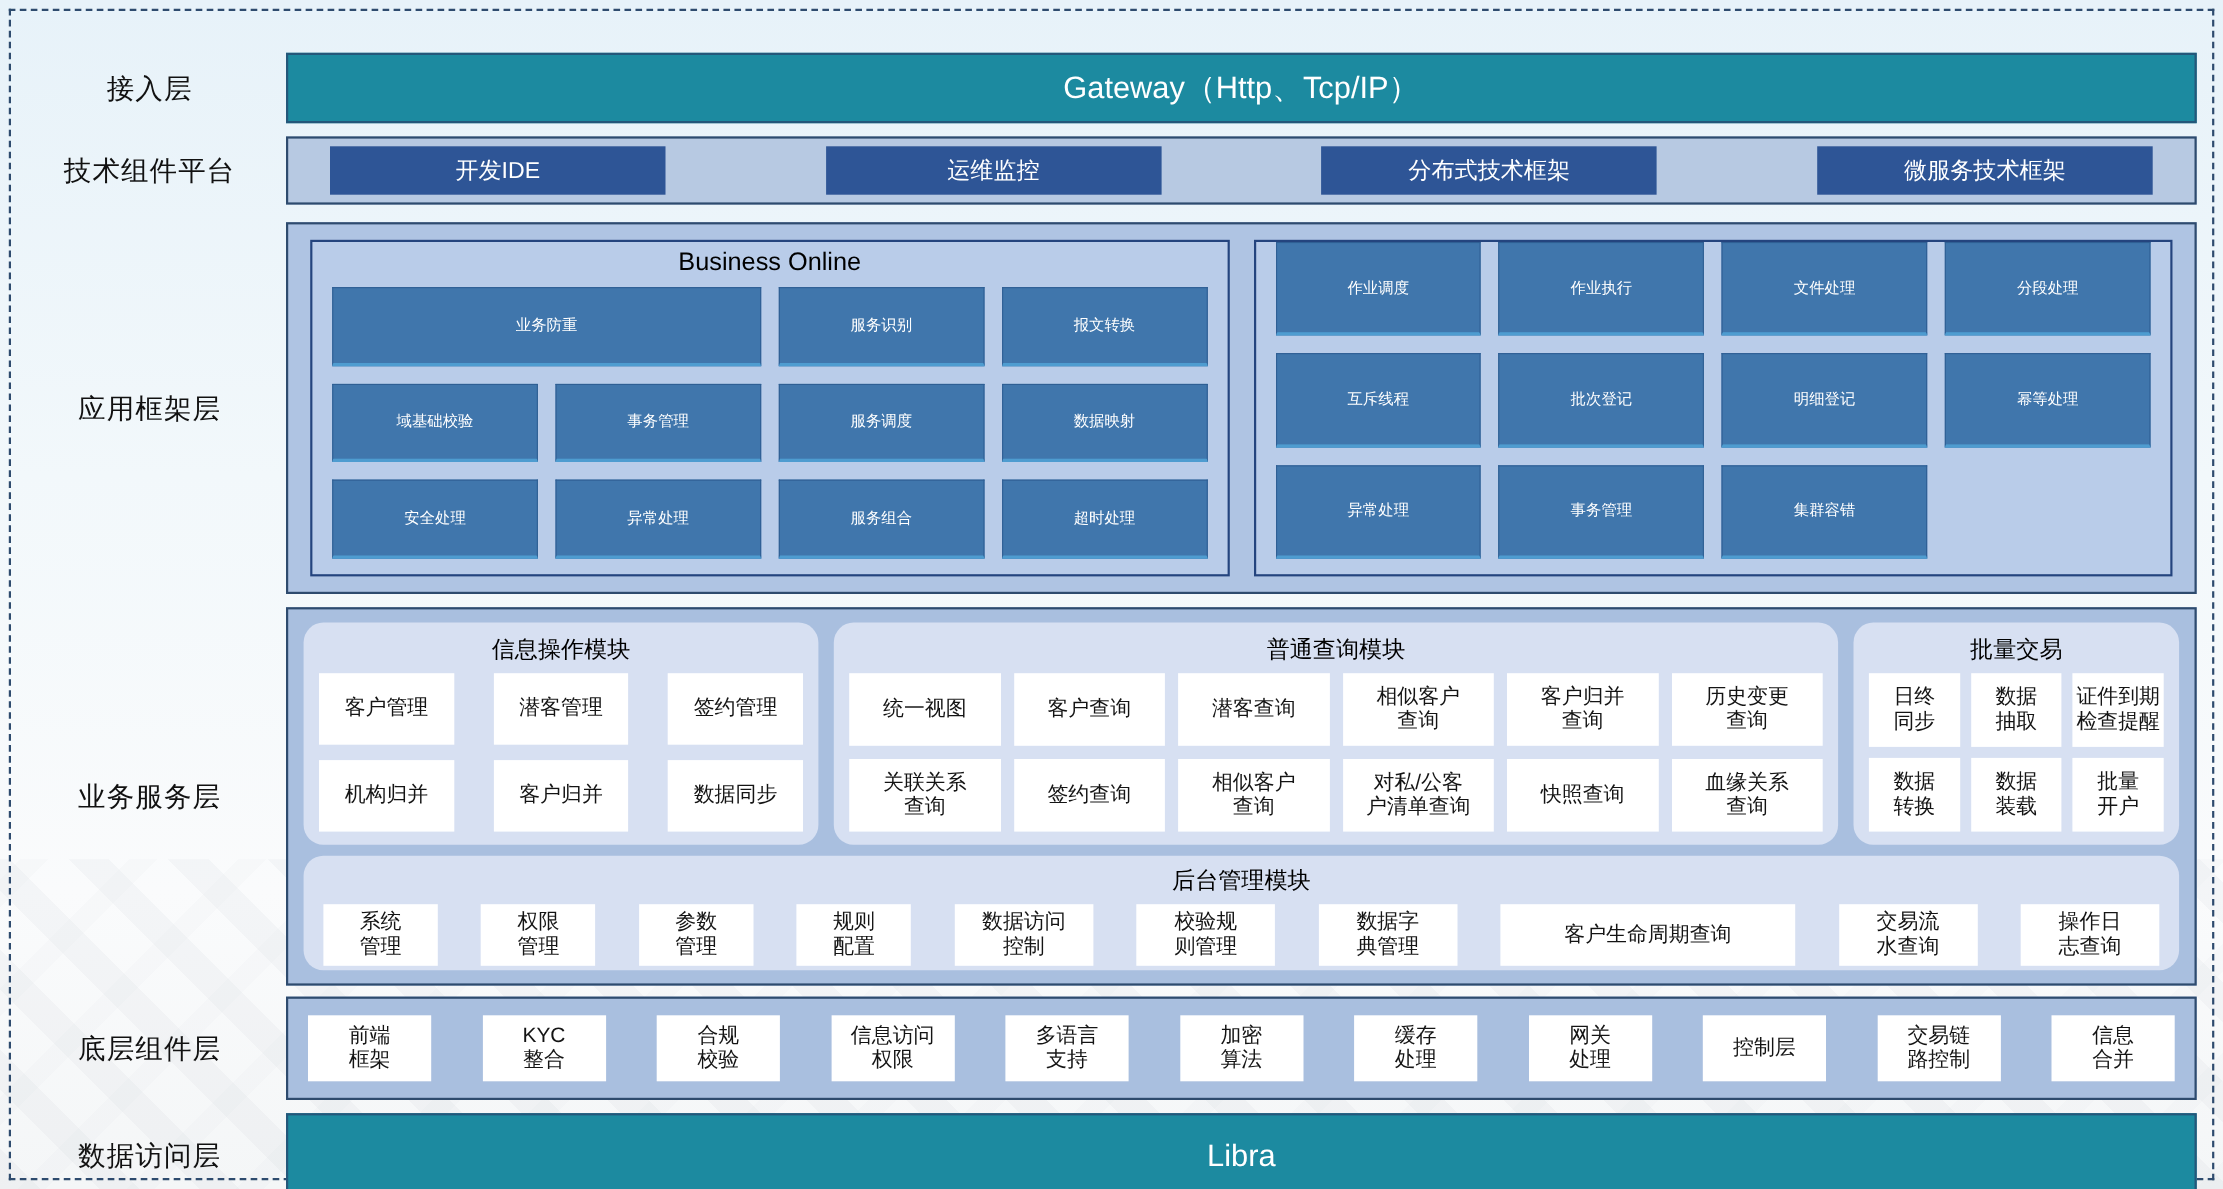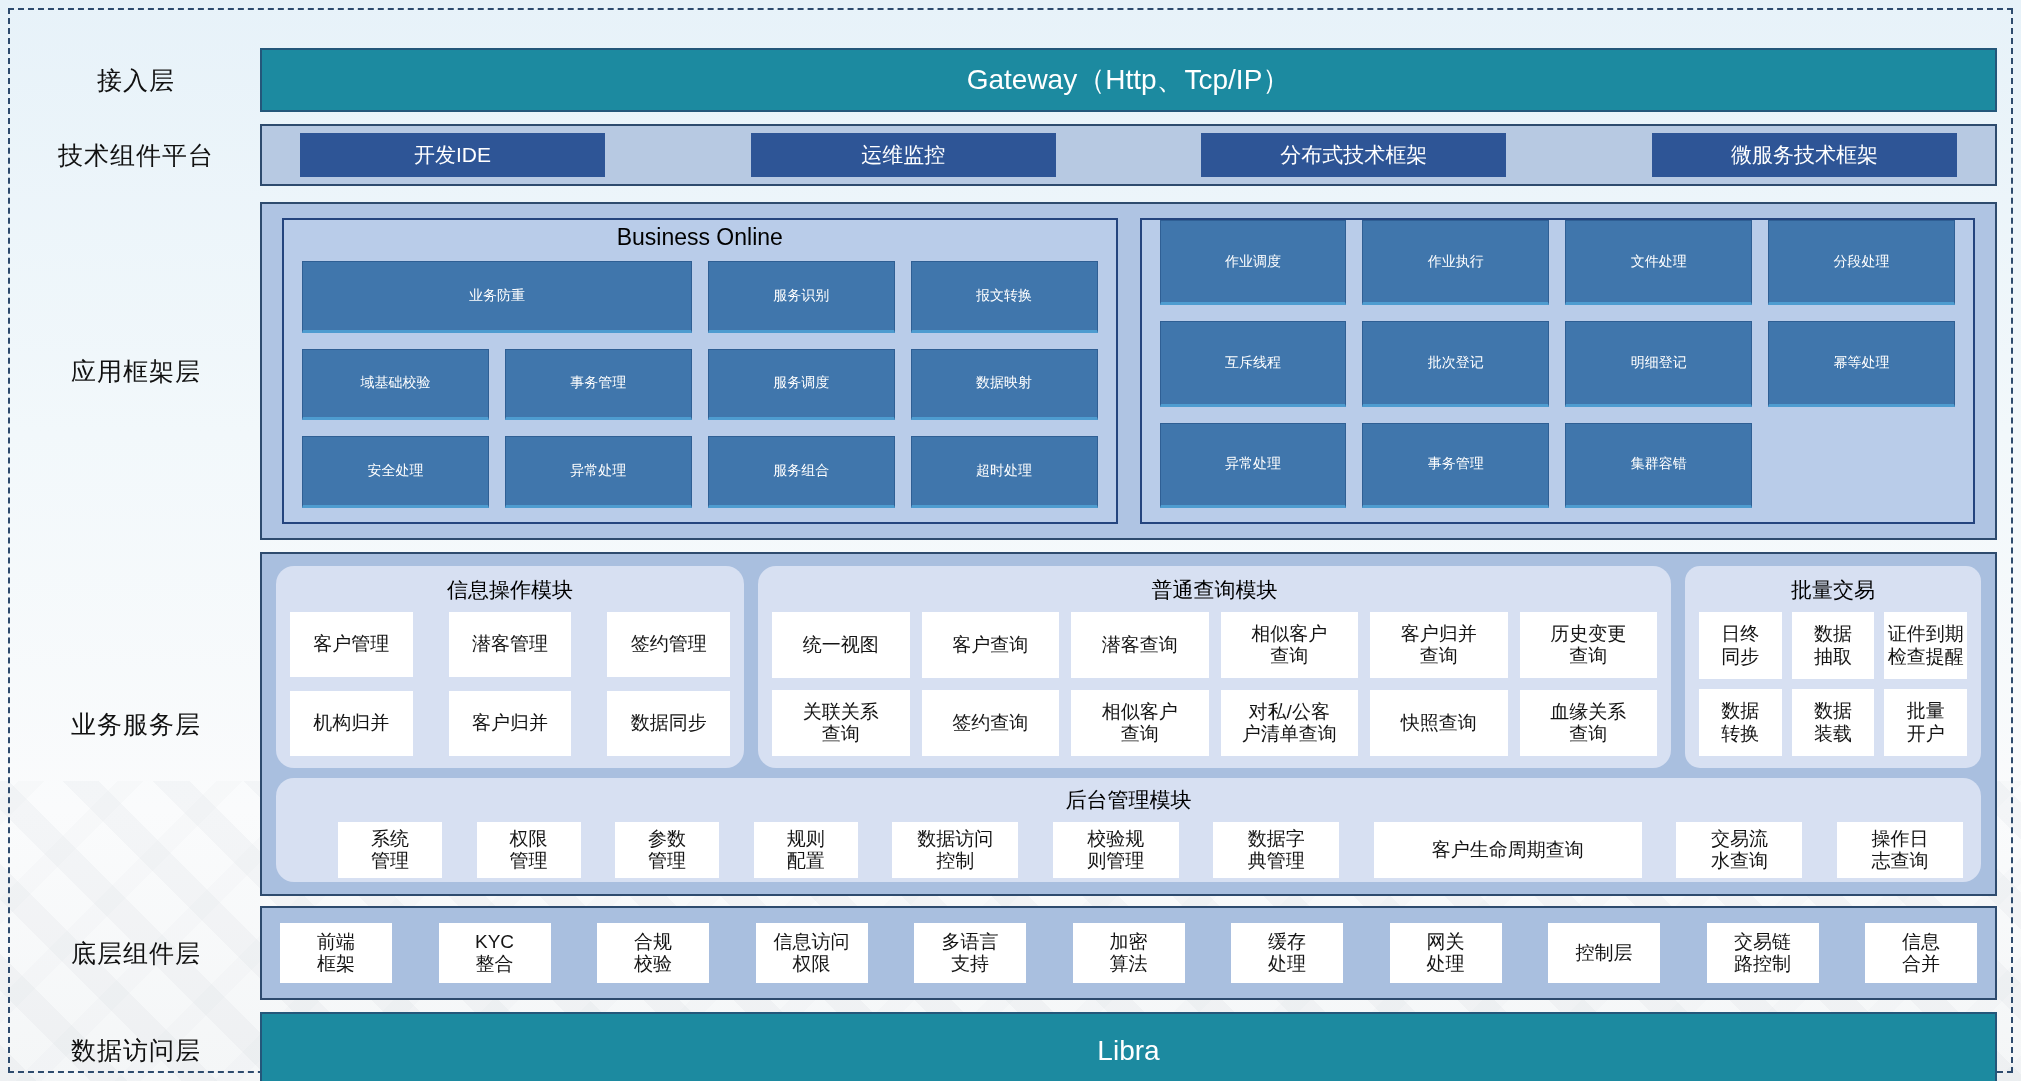--- a/index.html
+++ b/index.html
@@ -62,28 +62,28 @@
   
   .row-bizsvc{margin-top:12px;}
   .biz-container{height:344px;background:var(--container-bg);border:2px solid var(--container-border);
     box-sizing:border-box;padding:12px 14px;display:flex;flex-direction:column;gap:10px;}
   .biz-top{display:flex;gap:14px;flex:1;}
   .soft-panel{background:var(--light-panel-bg);border-radius:18px;padding:6px 14px 12px 14px;box-sizing:border-box;
     display:flex;flex-direction:column;}
   .soft-title{text-align:center;font-size:21px;color:#000;padding:4px 0 8px 0;}
   .panel-info{flex:0 0 468px;}
   .panel-query{flex:1;}
-  .panel-batchtrade{flex:0 0 296px;border-radius:15px;}
+  .panel-batchtrade{flex:0 0 296px;}
   .info-grid{flex:1;display:grid;grid-template-columns:repeat(3,1fr);gap:14px 36px;}
   .query-grid{flex:1;display:grid;grid-template-columns:repeat(6,1fr);gap:12px 12px;}
   .bt-grid{flex:1;display:grid;grid-template-columns:repeat(3,1fr);gap:10px 10px;}
   .card{background:var(--card-bg);color:#141414;display:flex;align-items:center;justify-content:center;
     text-align:center;font-size:19px;line-height:1.18;white-space:pre-line;box-sizing:border-box;}
   .panel-admin{height:104px;flex:0 0 auto;padding:4px 18px 10px 18px;}
-  .admin-row{flex:1;display:flex;justify-content:space-between;align-items:center;margin-left:44px;}
+  .admin-row{flex:1;display:flex;justify-content:space-between;align-items:center;}
   .admin-row .card{height:56px;width:104px;}
   .admin-row .card.w2{width:126px;}
   .admin-row .card.wide{width:268px;font-family:Liberation Serif, serif;}
 
   
   .row-base{margin-top:10px;}
   .base-container{height:94px;background:var(--container-bg);border:2px solid var(--container-border);
     box-sizing:border-box;display:flex;align-items:center;justify-content:space-between;padding:0 18px;}
   .base-container .card{height:60px;width:112px;}
 </style>

